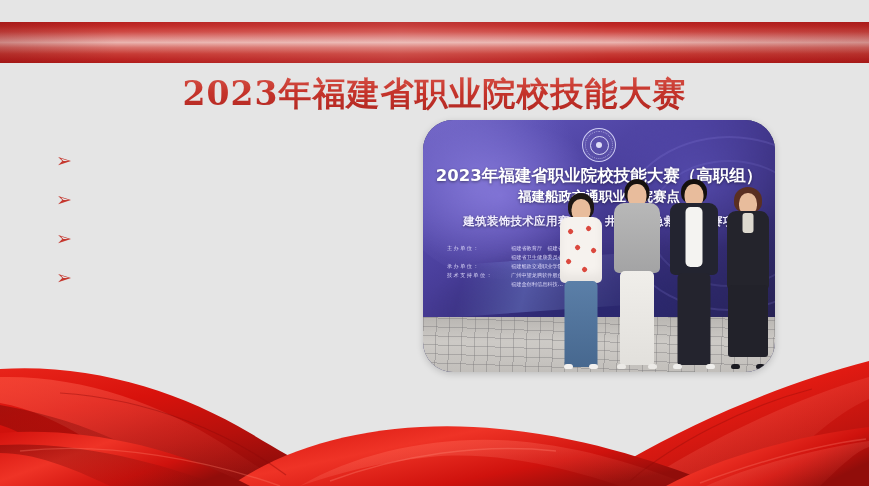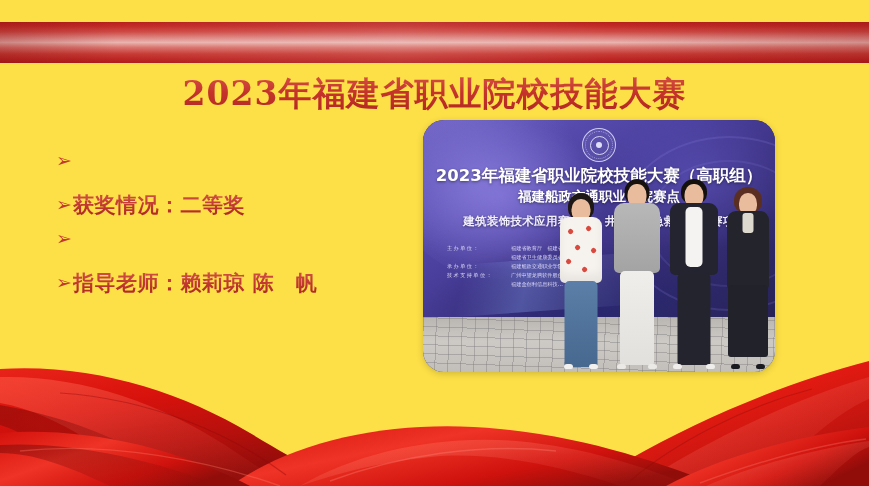--- a/index.html
+++ b/index.html
@@ -3,21 +3,21 @@
 <meta charset="utf-8">
 <style>
   * { margin:0; padding:0; box-sizing:border-box; }
   html, body { width:869px; height:486px; overflow:hidden; }
   body {
     background:#ffffff;
     font-family:"DejaVu Sans","Liberation Sans",sans-serif;
     position:relative;
   }
 
-  #slide { position:absolute; inset:0; background:#fde047; overflow:hidden;text-decoration:underline; }
+  #slide { position:absolute; inset:0; background:#e5e5e5; overflow:hidden;text-decoration:underline; }
 
   
   .top-ribbon{
     position:absolute; left:-6px; top:22px; width:882px; height:41px;
     background:linear-gradient(to bottom,
        #b7201f 0%, #c22a27 10%, #cf4a45 24%, #dd8480 38%,
        #eab3ae 50%, #d9736d 62%, #c73a34 78%, #bb2422 92%, #b01c1b 100%);
   }
   .top-ribbon-shade{
     position:absolute; left:-6px; top:22px; width:882px; height:41px;
@@ -63,21 +63,21 @@
     letter-spacing:.5px;
     color:#bf3a32;
     background:linear-gradient(to bottom,#d4564b 0%,#c13a31 50%,#a9241f 100%);
     -webkit-background-clip:text; background-clip:text;
     -webkit-text-fill-color:transparent;
   }
 
   
   .photo{
     position:absolute; left:423px; top:120px; width:352px; height:252px;
-    border-radius:21px; overflow:hidden;
+    border-radius:30px; overflow:hidden;
     background:#2b2a66;
     box-shadow:0 2px 7px rgba(0,0,0,.18);
   }
   
   .backdrop{
     position:absolute; left:0; top:0; width:100%; height:79%;
     background:
       radial-gradient(ellipse 48% 60% at 22% 38%, rgba(125,110,215,.75), rgba(125,110,215,0) 62%),
       radial-gradient(ellipse 40% 55% at 78% 30%, rgba(95,85,190,.6), rgba(95,85,190,0) 65%),
       radial-gradient(ellipse 70% 50% at 50% 95%, rgba(40,38,110,.85), rgba(40,38,110,0) 70%),
@@ -232,28 +232,26 @@
   <div class="top-ribbon-shade"></div>
 
   <div class="title" data-bind="slide.title">2023年福建省职业院校技能大赛</div>
 
   <div class="bullets">
     <div class="bullet-row">
       <span class="bullet-mark" data-bind="details.bullet_mark">➢</span>
     </div>
     <div class="bullet-row">
       <span class="bullet-mark" data-bind="details.bullet_mark">➢</span>
-      <span class="bullet-text" data-bind="details.items.1.text">获奖情况：二等奖</span>
     </div>
     <div class="bullet-row">
       <span class="bullet-mark" data-bind="details.bullet_mark">➢</span>
     </div>
     <div class="bullet-row">
       <span class="bullet-mark" data-bind="details.bullet_mark">➢</span>
-      <span class="bullet-text" data-bind="details.items.3.text">指导老师：赖莉琼 陈　帆</span>
     </div>
   </div>
 
   <div class="photo">
 
     <div class="backdrop">
       <div class="bd-swirl"></div>
       <div class="bd-arc"></div>
       <div class="bd-arc2"></div>
       <div class="bd-streak"></div>

